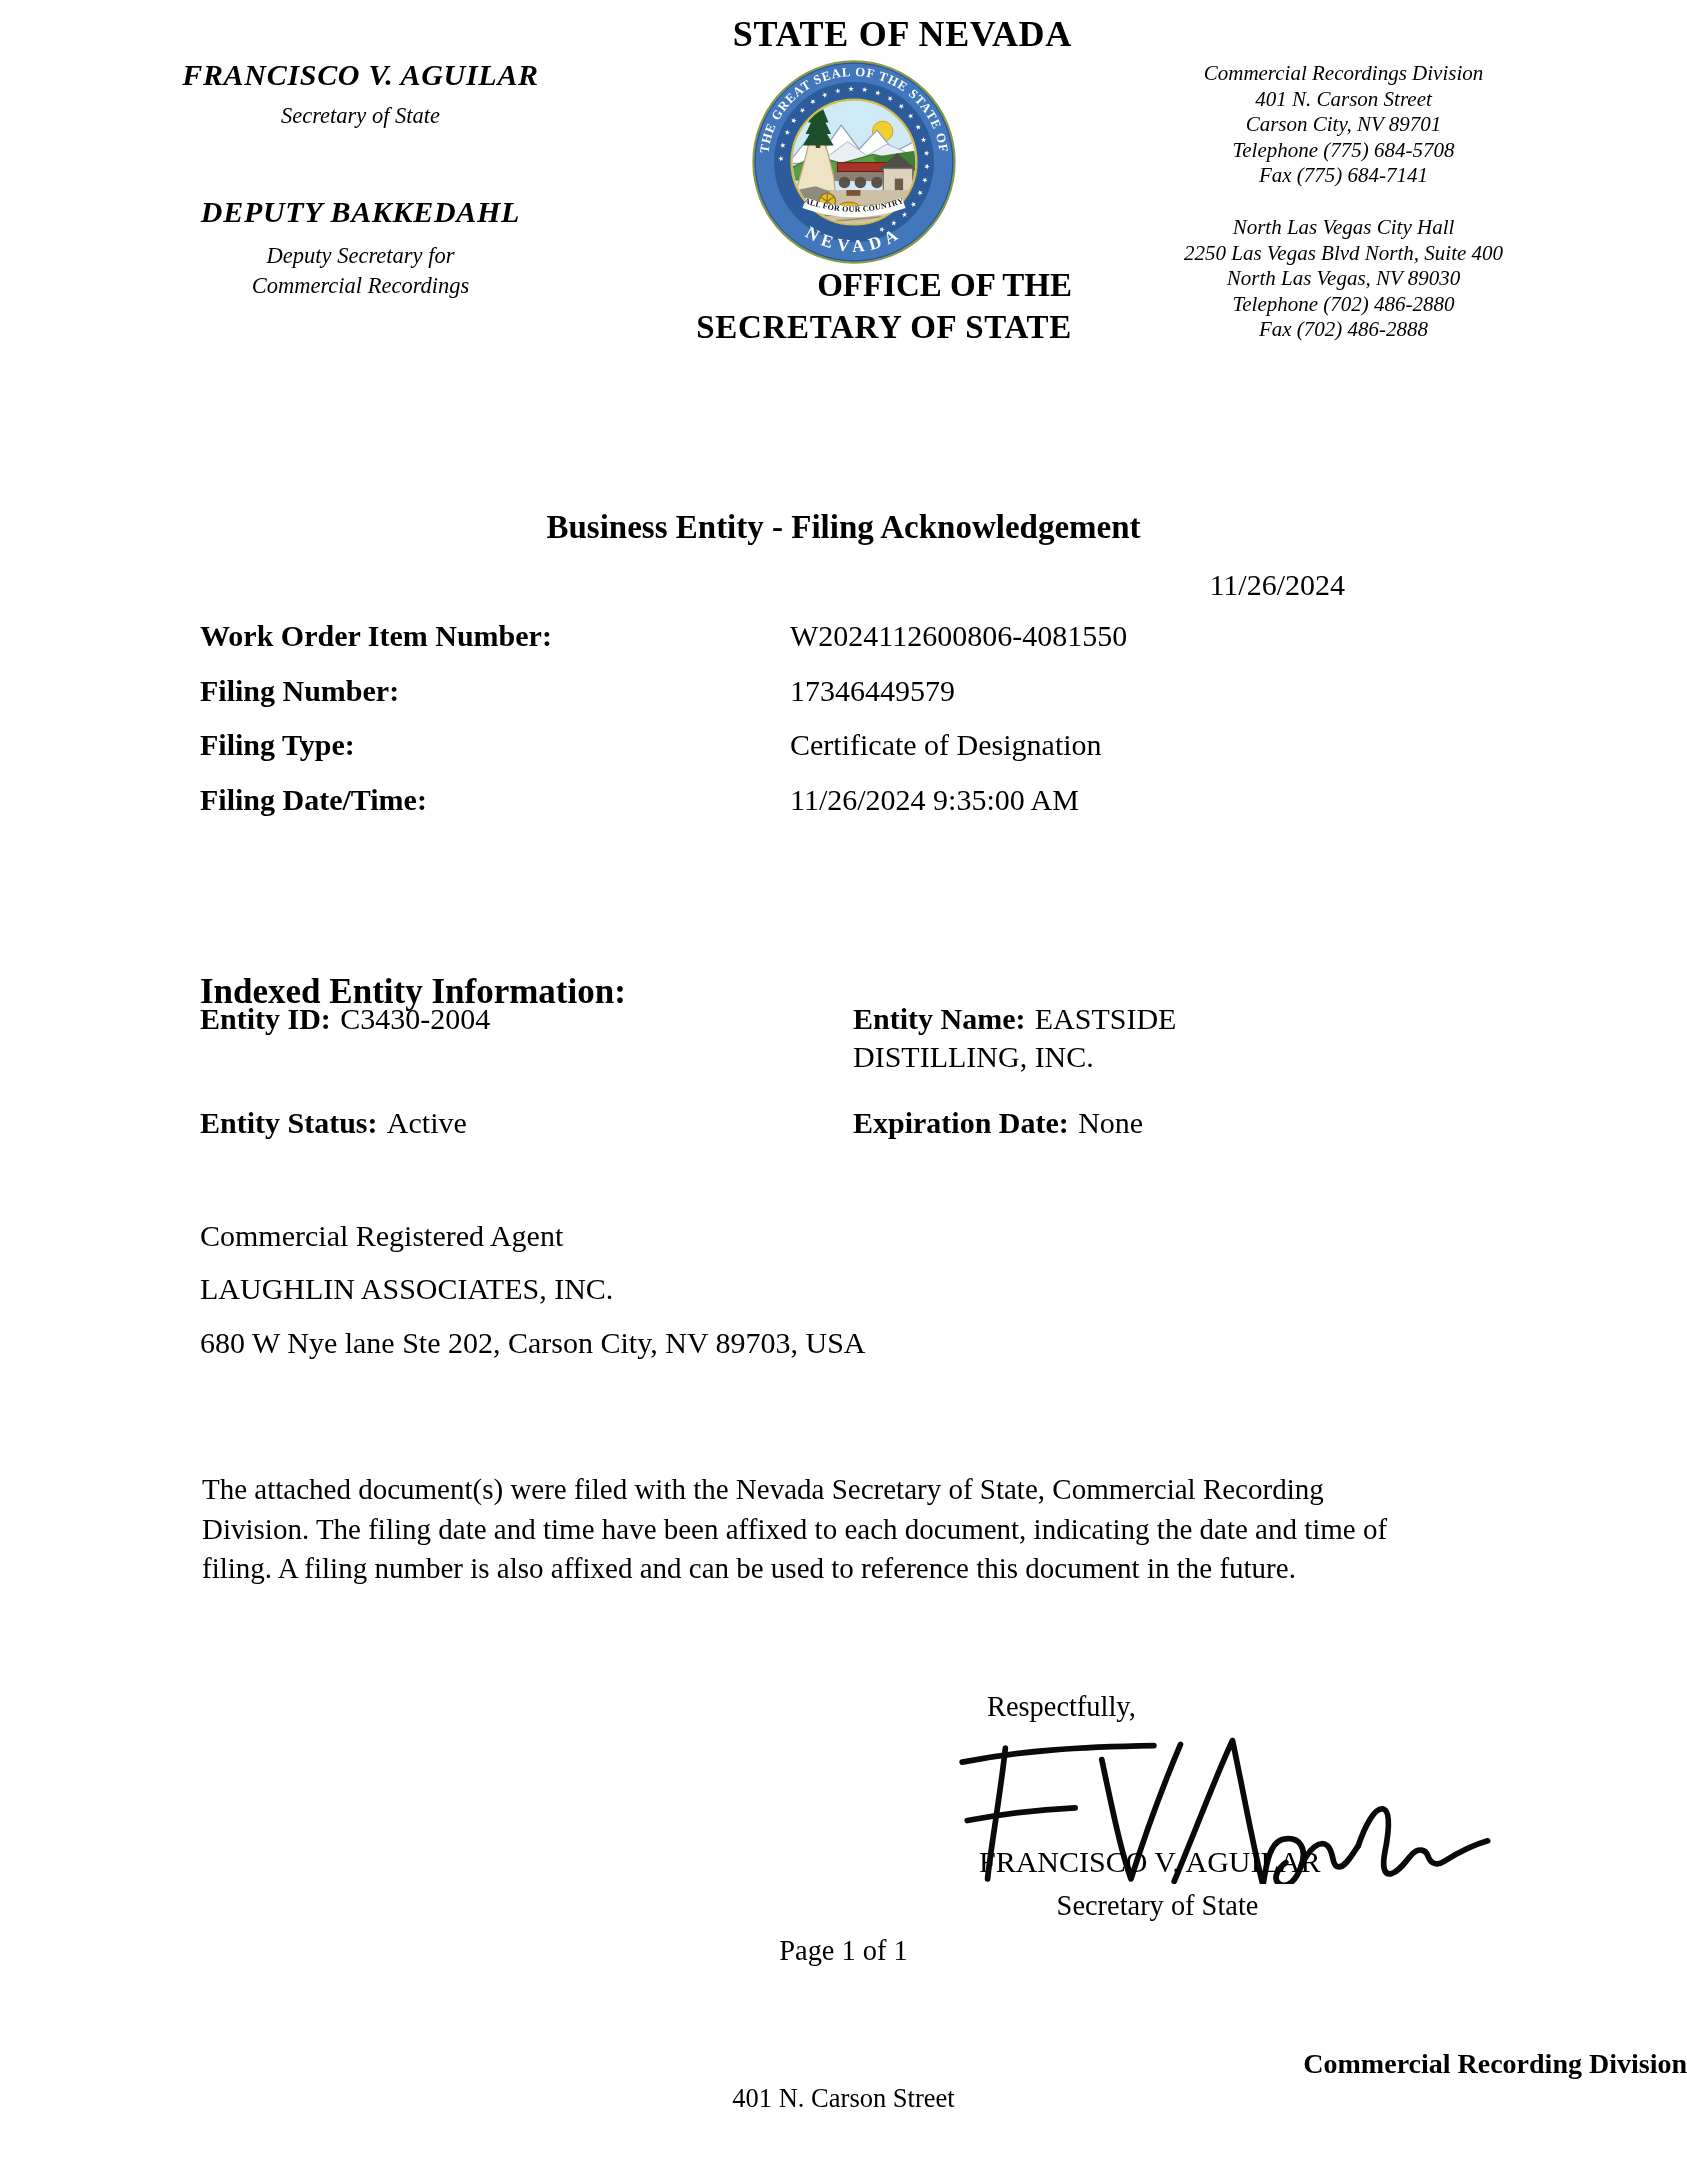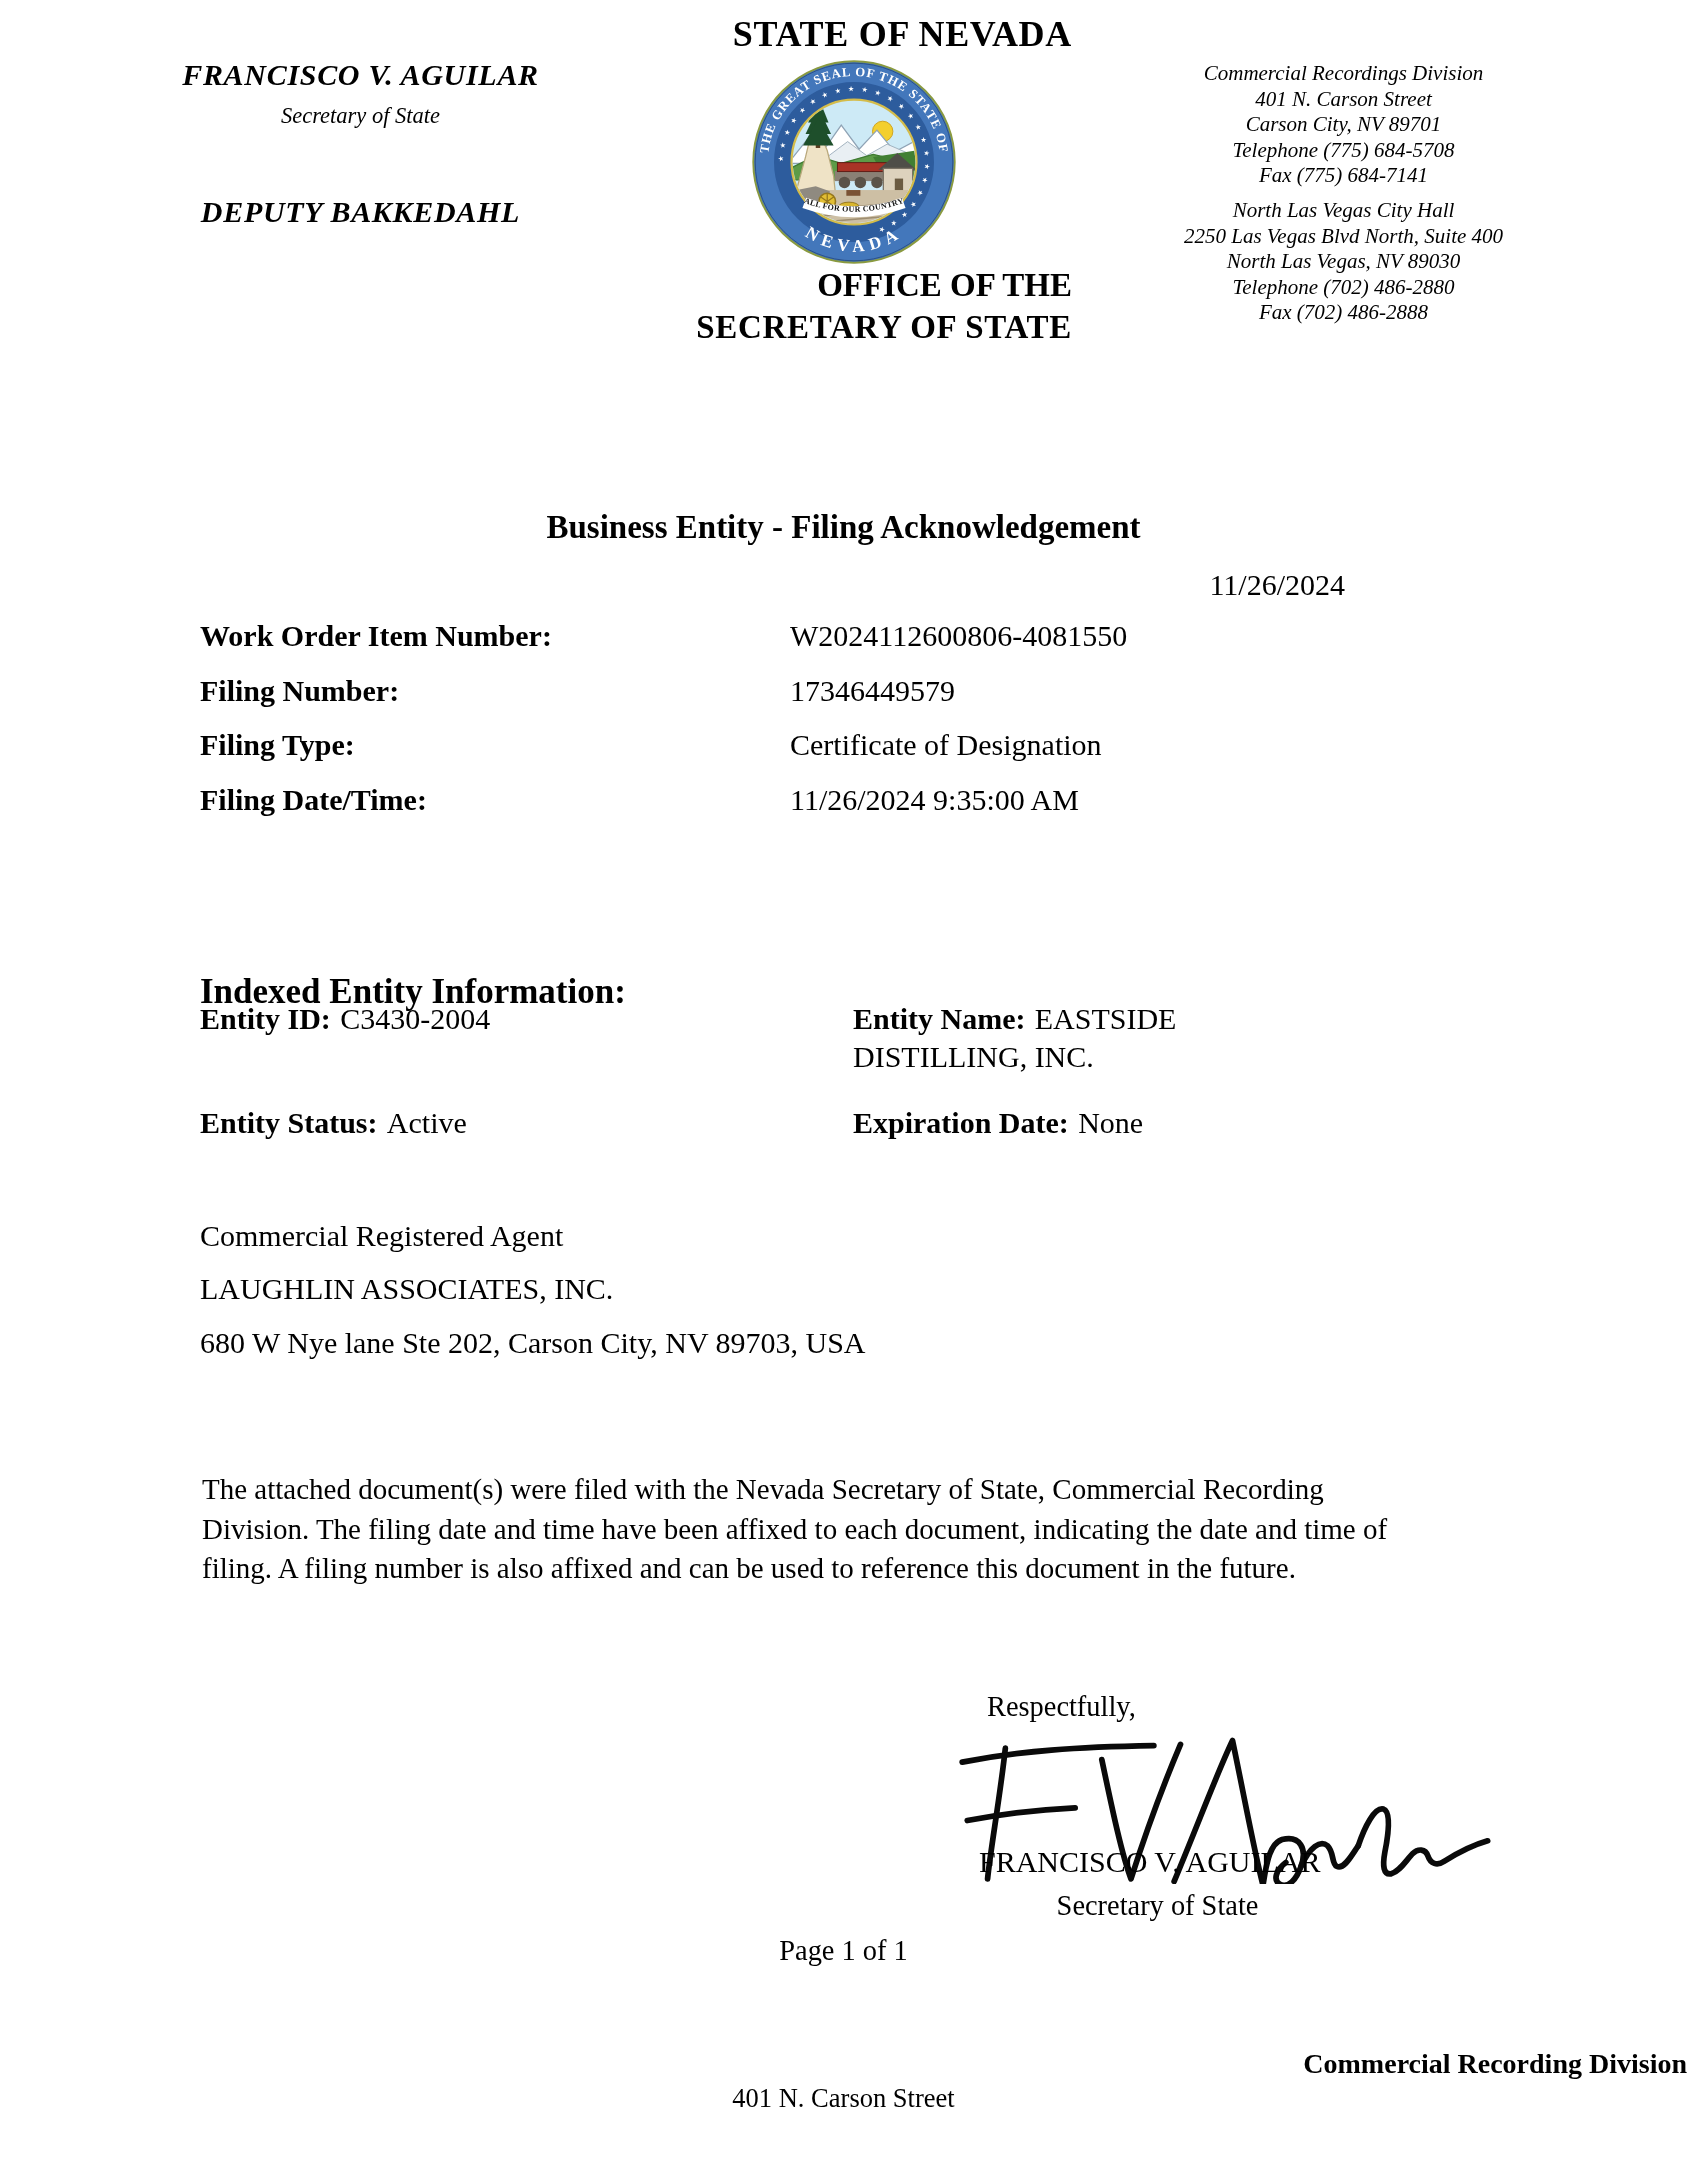--- a/index.html
+++ b/index.html
@@ -18,21 +18,21 @@
   .hdr-left .name{font-size:30px;font-weight:bold;font-style:italic;letter-spacing:0.7px;}
   .hdr-left .sub{font-size:22.5px;font-style:italic;margin-top:10.6px;}
   .hdr-left .deputy{font-size:30px;font-weight:bold;font-style:italic;margin-top:66px;letter-spacing:0.7px;}
   .hdr-left .dep-sub{font-size:22.5px;font-style:italic;margin-top:12px;line-height:1.35;}
   .hdr-center{left:635px;top:13.2px;width:437px;text-align:right;}
   .hdr-center .state{font-size:36px;font-weight:bold;letter-spacing:0.7px;}
   .hdr-center .office{font-size:33px;font-weight:bold;margin-top:2.6px;}
   .hdr-center .office2{font-size:33px;font-weight:bold;margin-top:5.3px;letter-spacing:0.7px;}
   .seal-wrap{margin:5.3px auto 0 auto;width:204px;height:204px;}
   .hdr-right{left:1125px;top:61px;width:437px;text-align:center;font-style:italic;font-size:21px;line-height:1.22;}
-  .hdr-right .block2{margin-top:9px;}
+  .hdr-right .block2{margin-top:26px;}
   
   .doc-title{left:0;top:509px;width:1687px;text-align:center;font-size:33px;font-weight:bold;}
   .doc-date{left:1125px;top:568px;width:220px;text-align:right;font-size:30px;}
   .fields{left:200px;top:619px;width:1257px;font-size:30px;}
   .fields .row{margin-bottom:20.5px;white-space:nowrap;}
   .fields .lbl{display:inline-block;width:590px;font-weight:bold;}
   .indexed{left:200px;top:972px;font-size:35px;font-weight:bold;font-family:Liberation Serif, serif;}
   .cell{font-size:30px;line-height:1.28;}
   .cell .lbl{font-weight:bold;}
   .cell .val{margin-left:9.3px;}
@@ -53,20 +53,24 @@
 </style>
 </head>
 <body>
 
 <div class="page">
 
   <div class="abs hdr-left">
     <div class="name">FRANCISCO V. AGUILAR</div>
     <div class="sub">Secretary of State</div>
     <div class="deputy">DEPUTY BAKKEDAHL</div>
+    <div class="dep-sub">
+      <div>Deputy Secretary for</div>
+      <div>Commercial Recordings</div>
+    </div>
   </div>
 
   <div class="abs hdr-center">
     <div class="state">STATE OF NEVADA</div>
 
     <div class="seal-wrap">
       <svg width="204" height="204" viewBox="0 0 320 320" xmlns="http://www.w3.org/2000/svg">
         <defs>
           <path id="sealTopArc" d="M 25,160 A 135,135 0 1 1 295,160" fill="none"></path>
           <path id="sealBottomArc" d="M 46,235 A 132,132 0 0 0 274,235" fill="none"></path>

